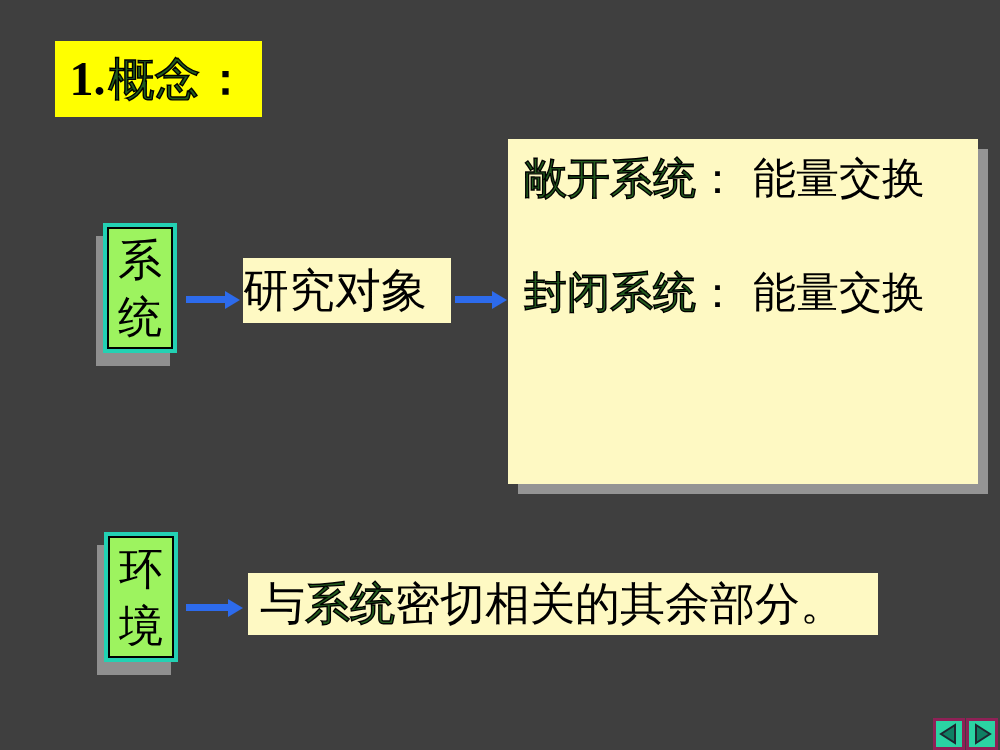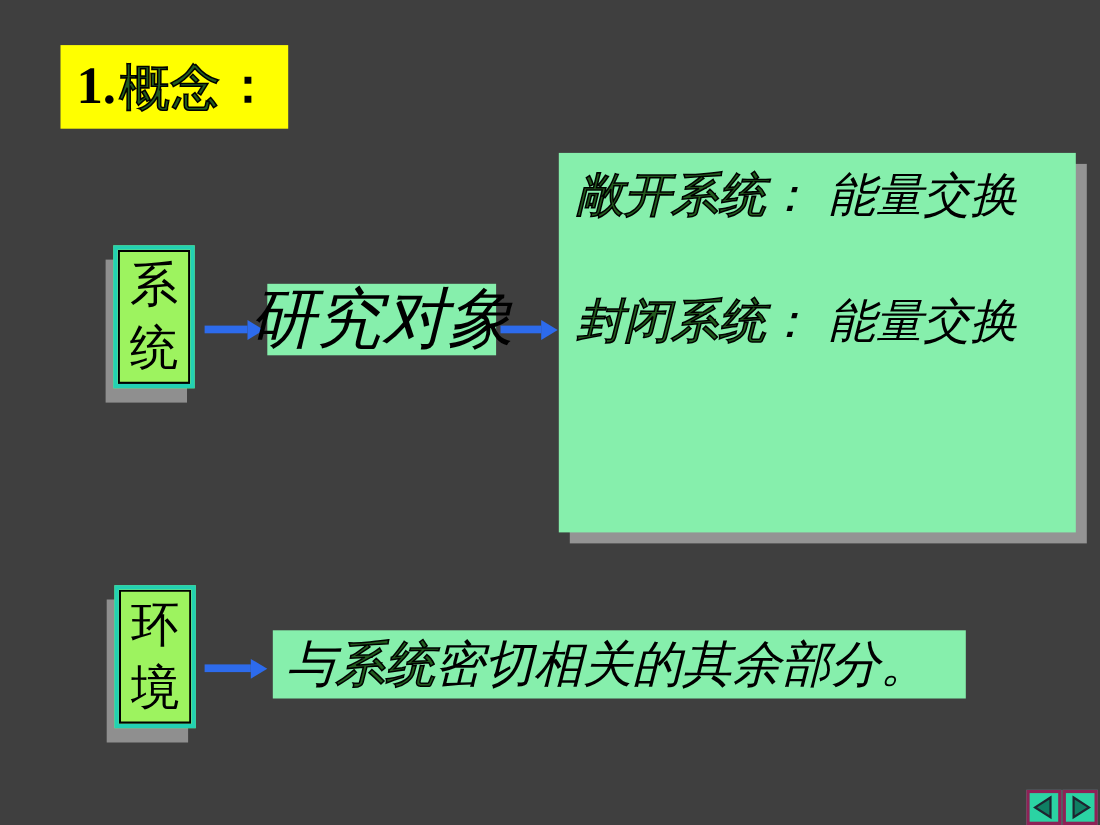--- a/index.html
+++ b/index.html
@@ -35,25 +35,25 @@
     background:#9DF35F;
     border:4px solid #23D1B3;
     box-shadow:-7px 13px 0 0 #8F8F8F, inset 0 0 0 2px #000;
     display:flex; flex-direction:column; align-items:center; justify-content:center;
   }
   #system-box { left:103px; top:223px; }
   #environment-box { left:104px; top:532px; }
   .vert-box .ch { font-size:44px; line-height:57px; }
 
   
-  .green-box { position:absolute; background:#86efac; box-sizing:border-box;font-style:italic; }
+  .green-box { position:absolute; background:#fef9c3; box-sizing:border-box; }
   #research-box {
     left:243px; top:258px; width:208px; height:65px;
-    display:flex; align-items:center; justify-content:center;
-    font-size:60px; white-space:nowrap;
+    display:flex; align-items:center; justify-content:flex-start;
+    font-size:46px; white-space:nowrap;
   }
   #types-box {
     left:508px; top:139px; width:470px; height:345px;
     box-shadow:10px 10px 0 0 #949494;
     padding:16px 0 0 16px;
   }
   .type-line {
     height:46px; line-height:46px; margin-bottom:68px;
     font-size:43px; white-space:nowrap;
   }

